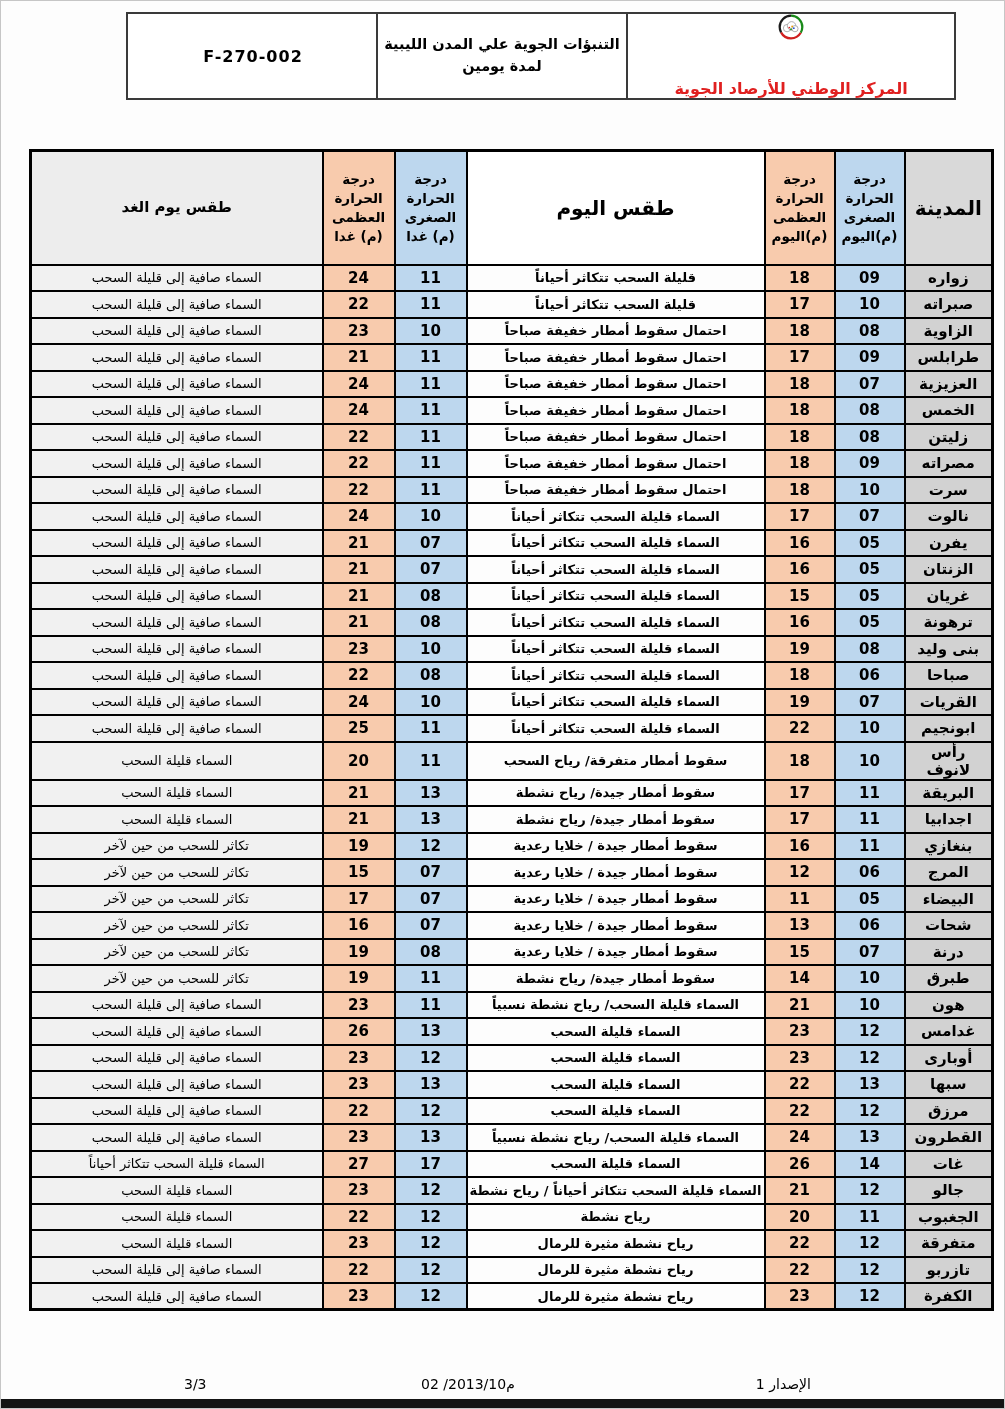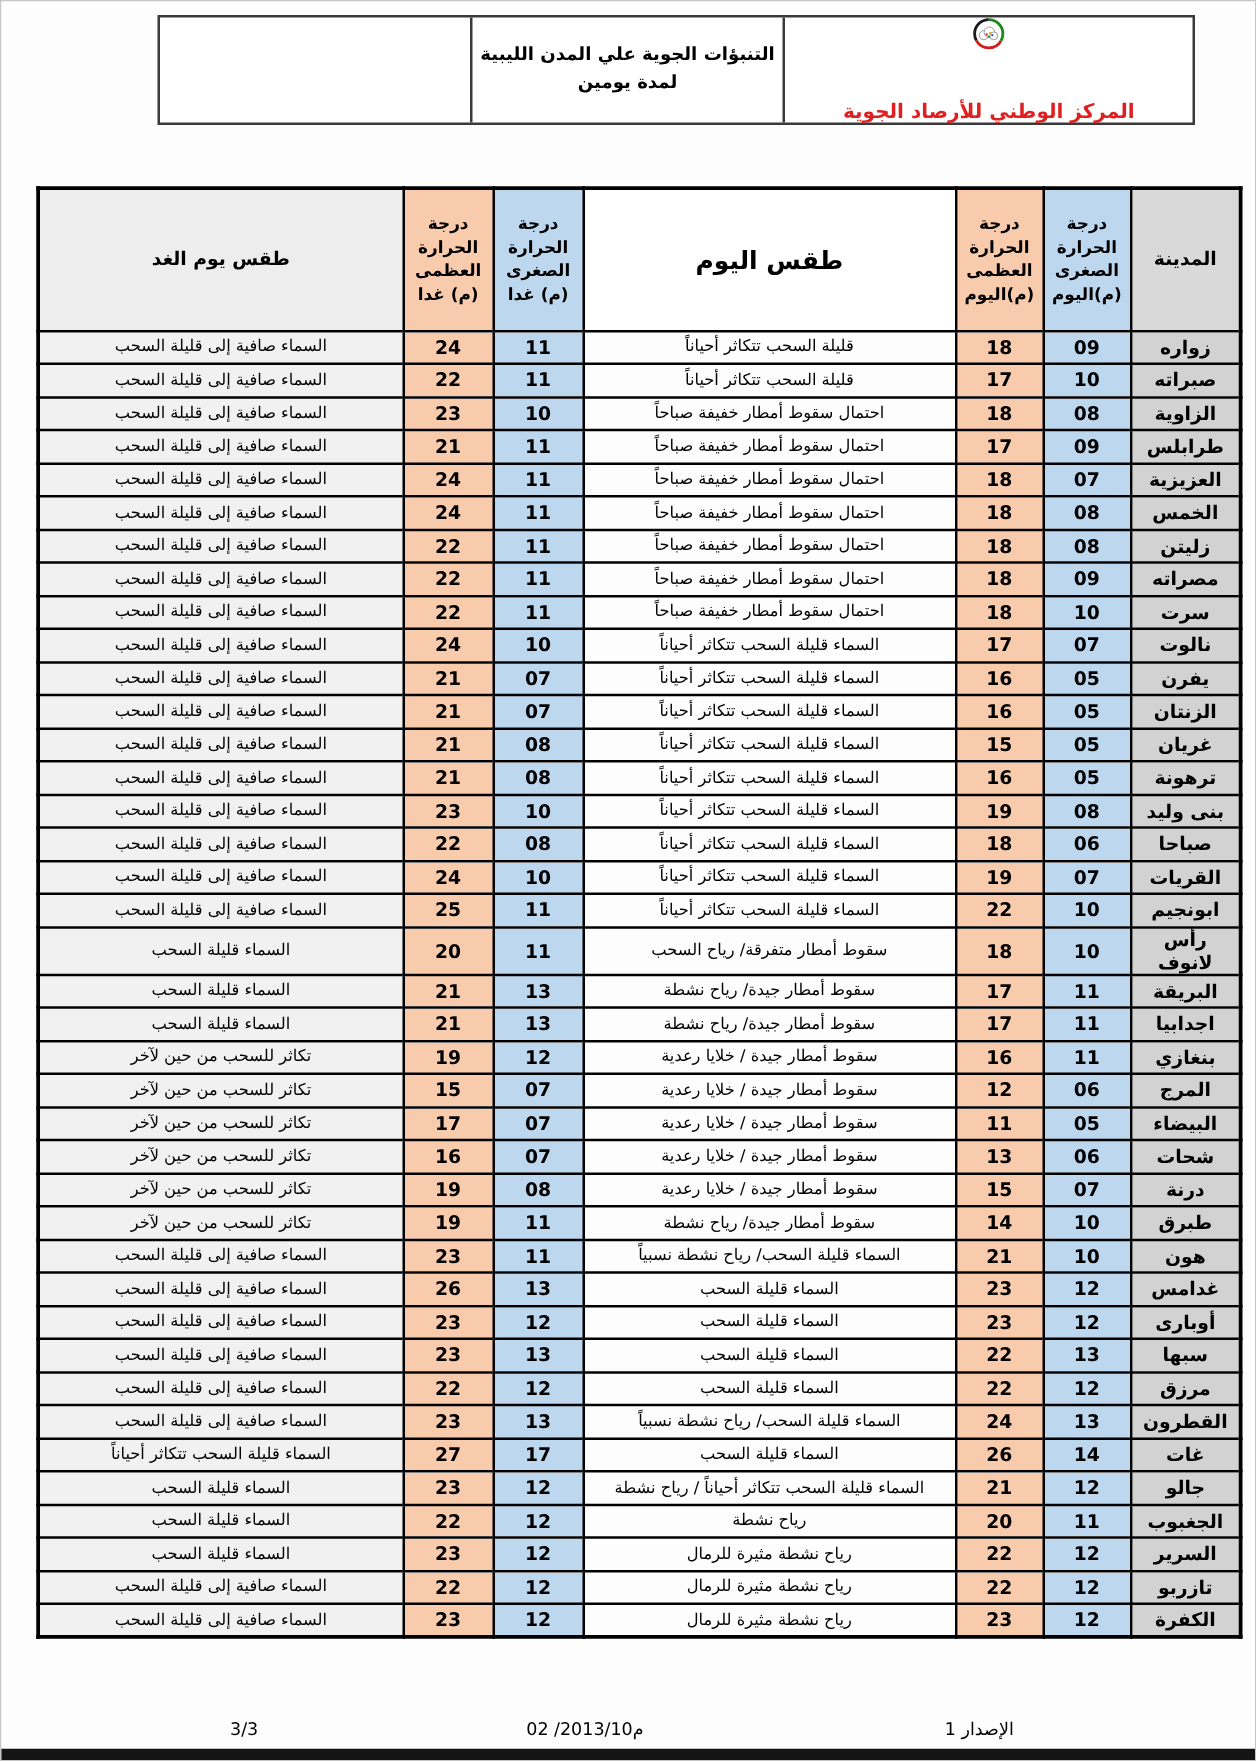--- a/index.html
+++ b/index.html
@@ -36,29 +36,29 @@
     position:absolute; top:148px; left:28px; width:962px;
     border-collapse:collapse; table-layout:fixed; direction:rtl;
     border:3px solid #000; background:#fff;
   }
   table.forecast th, table.forecast td {
     border:2px solid #000; text-align:center; vertical-align:middle;
     overflow:hidden; padding:0 2px;
   }
   thead th { height:114px; font-weight:bold; font-size:13.5px; line-height:1.4; white-space:pre-line; }
   tbody td { height:26.5px; }
-  .h-city   { background:#d9d9d9; font-size:15px; }
+  .h-city   { background:#d9d9d9; font-size:20px; }
   .h-min    { background:#bdd7ee; }
   .h-max    { background:#f8cbad; }
   .h-wtoday { background:#ffffff; font-size:20px; }
   .h-wtmrw  { background:#ededed; font-size:15px; }
   .c-city   { background:#d2d2d2; font-weight:bold; font-size:15px; }
   .c-min    { background:#bdd7ee; font-weight:bold; font-size:15px; }
   .c-max    { background:#f8cbad; font-weight:bold; font-size:15px; }
-  .c-wtoday { background:#fdfdfd; font-size:13px; }
+  .c-wtoday { background:#fdfdfd; font-size:13px;font-weight:bold; }
   .c-wtmrw  { background:#f1f1f1; font-size:13px; }
 
   
   .footer-issue { position:absolute; bottom:16px; right:193px; font-size:14px; direction:rtl; }
   .footer-date  { position:absolute; bottom:16px; left:420px; font-size:14px; direction:ltr; }
   .footer-page  { position:absolute; bottom:16px; left:183px; font-size:14px; }
 </style>
 </head>
 <body>
 
@@ -82,20 +82,23 @@
           <circle cx="25" cy="22" r="1.6" fill="#e8a100"></circle>
           <circle cx="23" cy="27" r="1.6" fill="#1a8a1a"></circle>
           <circle cx="28" cy="25" r="1.6" fill="#2255cc"></circle>
         </g>
       </svg>
       <div class="org-name" dir="rtl">المركز الوطني للأرصاد الجوية</div>
     </div>
     <div class="top-cell top-cell-subject">
       <div class="subject-text" dir="rtl">التنبؤات الجوية علي المدن الليبية
 لمدة يومين</div>
+    </div>
+    <div class="top-cell top-cell-code">
+      <div class="code-text" dir="ltr">F-270-002</div>
     </div>
   </div>
 
 
   <table class="forecast">
     <colgroup>
       <col style="width:88px">
         <col style="width:70px">
         <col style="width:70px">
       <col style="width:298px">
@@ -445,21 +448,21 @@
         <tr>
           <td class="c-city">الجغبوب</td>
           <td class="c-min">11</td>
           <td class="c-max">20</td>
           <td class="c-wtoday">رياح نشطة</td>
           <td class="c-min">12</td>
           <td class="c-max">22</td>
           <td class="c-wtmrw">السماء قليلة السحب</td>
         </tr>
         <tr>
-          <td class="c-city">السرير</td>
+          <td class="c-city">متفرقة</td>
           <td class="c-min">12</td>
           <td class="c-max">22</td>
           <td class="c-wtoday">رياح نشطة مثيرة للرمال</td>
           <td class="c-min">12</td>
           <td class="c-max">23</td>
           <td class="c-wtmrw">السماء قليلة السحب</td>
         </tr>
         <tr>
           <td class="c-city">تازربو</td>
           <td class="c-min">12</td>

